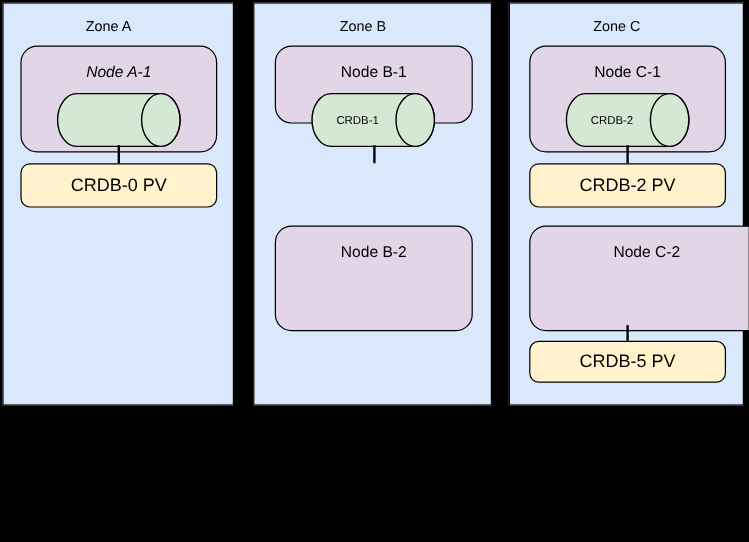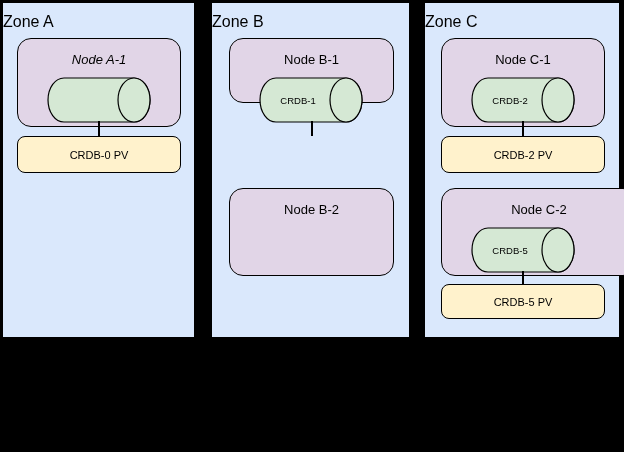--- a/index.html
+++ b/index.html
@@ -18,22 +18,22 @@
     height: 336px;
     background: #dae8fc;
     border: 1.5px solid #000000;
     box-sizing: border-box;
   }
   .zone-title {
     position: absolute;
     top: 11px;
     left: 0;
     right: 16px;
-    text-align: left;
-    font-size: 16px;
+    text-align: center;
+    font-size: 12px;
     line-height: 16px;
   }
   .node {
     position: absolute;
     background: #e1d5e7;
     border: 1px solid #000000;
     border-radius: 14px;
     box-sizing: border-box;
   }
   .node-title {
@@ -77,21 +77,21 @@
   }
   .pv {
     position: absolute;
     background: #fff2cc;
     border: 1px solid #000000;
     border-radius: 8px;
     box-sizing: border-box;
     display: flex;
     align-items: center;
     justify-content: center;
-    font-size: 11px;
+    font-size: 15px;
   }
 </style>
 </head>
 <body>
 
 <div id="canvas">
 
   <section class="zone" style="left:2px; width:193px;">
     <div class="zone-title">Zone A</div>
 
@@ -145,27 +145,20 @@
         <span class="cyl-label">CRDB-2</span>
       </div>
     </div>
 
     <div class="connector" style="left:97px; top:118px; height:15px;"></div>
 
     <div class="pv" style="left:16px; top:133px; width:164px; height:37px;">CRDB-2 PV</div>
 
     <div class="node" style="left:16px; top:185px; width:196px; height:88px;">
       <div class="node-title">Node C-2</div>
-      <div class="cyl">
-        <svg width="104" height="46" viewBox="0 0 104 46">
-          <path class="cyl-shape" d="M 17 1 H 87 A 16 22 0 0 1 87 45 H 17 A 16 22 0 0 1 17 1 Z"></path>
-          <ellipse class="cyl-shape" cx="87" cy="23" rx="16" ry="22"></ellipse>
-        </svg>
-        <span class="cyl-label">CRDB-5</span>
-      </div>
     </div>
 
     <div class="connector" style="left:97px; top:268px; height:13px;"></div>
 
     <div class="pv" style="left:16px; top:281px; width:164px; height:35px;">CRDB-5 PV</div>
   </section>
 
 </div>
 
 </body></html>

